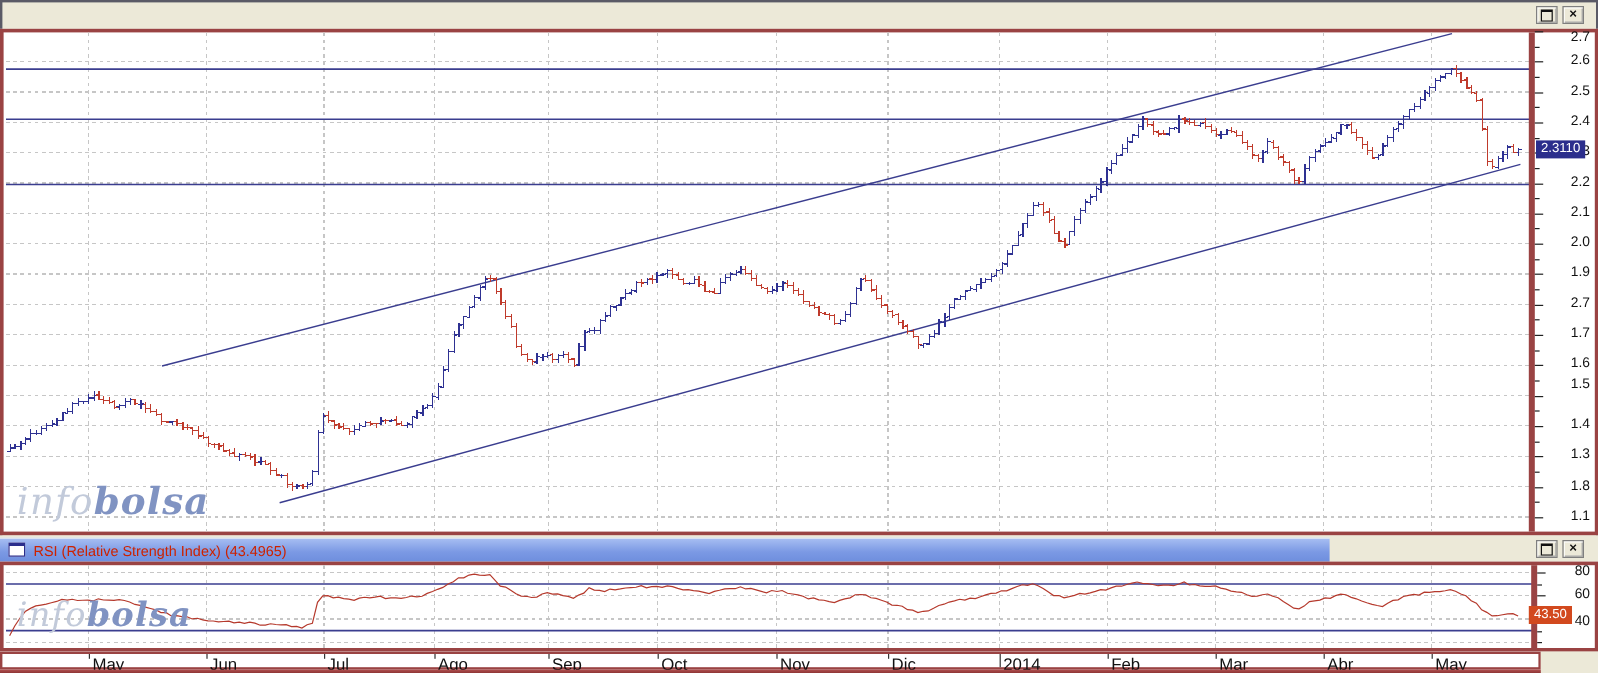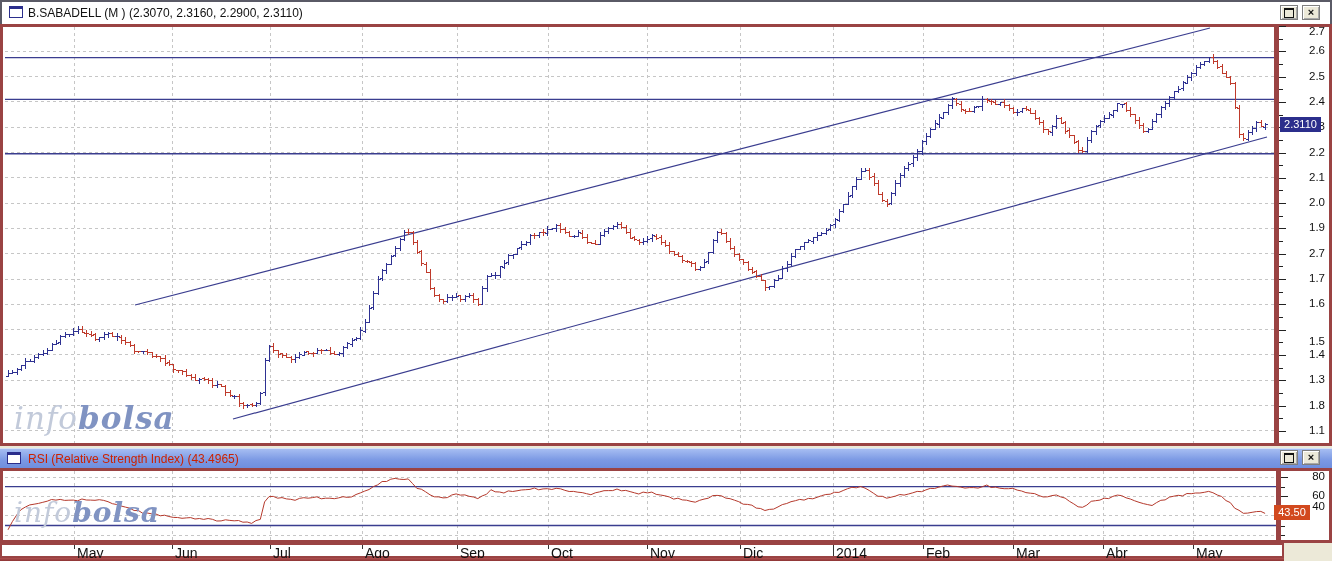--- a/index.html
+++ b/index.html
@@ -1,20 +1,20 @@
 <!DOCTYPE html>
 <html><head>
 <meta charset="utf-8">
 <style>
   html,body{margin:0;padding:0;background:#ece9d8;}
   #screen{position:relative;width:1332px;height:561px;background:#ece9d8;overflow:hidden;
           font-family:"Liberation Sans",sans-serif;-webkit-font-smoothing:none;}
   .frame{position:absolute;background:#5a5a66;}
   .titlebar-main{position:absolute;left:2px;top:2px;width:1328px;height:22px;background:#ffffff;}
-  .titlebar-rsi{position:absolute;left:0;top:448px;width:1332px;height:20px;
+  .titlebar-rsi{position:absolute;left:0;top:448px;width:1108px;height:20px;
                 background:linear-gradient(180deg,#a6bdf2 0%,#7b99e4 55%,#6d8ddd 100%);
                 border-top:1px solid #d7e2f8;}
   .title-text{position:absolute;left:26px;top:4px;font-size:12px;color:#111;white-space:nowrap;letter-spacing:0px;}
   .title-text.rsi{left:28px;top:3px;color:#cc2200;}
   .tb-icon{position:absolute;left:7px;top:4px;width:14px;height:12px;background:#fff;
            border:1px solid #2b2e8c;border-top:3px solid #2b2e8c;box-sizing:border-box;}
   .win-btn{position:absolute;width:18px;height:15px;background:#ece9d8;border:1px solid #7f7f7f;
            box-shadow:inset 1px 1px 0 #fff,inset -1px -1px 0 #a9a9a9;
            display:flex;align-items:center;justify-content:center;
            font-size:11px;font-weight:bold;color:#111;line-height:1;cursor:pointer;box-sizing:border-box;}
@@ -45,24 +45,20 @@
 </style>
 </head>
 <body>
 
 <div id="screen">
 
   <div class="frame" style="left:0;top:0;width:1332px;height:2px;"></div>
   <div class="frame" style="left:0;top:0;width:2px;height:446px;"></div>
   <div class="frame" style="left:1330px;top:0;width:2px;height:446px;"></div>
 
-  <div class="titlebar-main">
-    <span class="tb-icon"></span>
-    <span class="title-text">B.SABADELL (M ) (2.3070, 2.3160, 2.2900, 2.3110)</span>
-  </div>
   <div class="win-btn" style="left:1280px;top:5px;">
     <span class="restore-glyph"></span>
   </div>
   <div class="win-btn" style="left:1302px;top:5px;">
     <span>×</span>
   </div>
 
   <div class="chart-body"></div>
   <svg id="main-svg" style="left:5px;top:27px;" width="1271" height="416" viewBox="0 0 1271 416">
       <line x1="69" y1="0" x2="69" y2="416" stroke="#c6c6c6" stroke-width="1" stroke-dasharray="3 3" shape-rendering="crispEdges"></line>
@@ -110,21 +106,21 @@
       <div class="axis-label" style="top: 69.6px;">2.5</div>
       <div class="axis-label" style="top: 94.9px;">2.4</div>
       <div class="axis-label" style="top: 120.2px;">2.3</div>
       <div class="axis-label" style="top: 145.5px;">2.2</div>
       <div class="axis-label" style="top: 170.8px;">2.1</div>
       <div class="axis-label" style="top: 196.1px;">2.0</div>
       <div class="axis-label" style="top: 221.4px;">1.9</div>
       <div class="axis-label" style="top: 246.7px;">2.7</div>
       <div class="axis-label" style="top: 272px;">1.7</div>
       <div class="axis-label" style="top: 297.3px;">1.6</div>
-      <div class="axis-label" style="top: 335px;">1.5</div>
+      <div class="axis-label" style="top: 314px;">1.5</div>
       <div class="axis-label" style="top: 347.9px;">1.4</div>
       <div class="axis-label" style="top: 373.2px;">1.3</div>
       <div class="axis-label" style="top: 398.5px;">1.8</div>
       <div class="axis-label" style="top: 423.8px;">1.1</div>
       <div class="tick" style="left: 0px; top: 431px; width: 7px; height: 1px;"></div>
       <div class="tick" style="left: 0px; top: 418px; width: 4px; height: 1px;"></div>
       <div class="tick" style="left: 0px; top: 406px; width: 7px; height: 1px;"></div>
       <div class="tick" style="left: 0px; top: 393px; width: 4px; height: 1px;"></div>
       <div class="tick" style="left: 0px; top: 380px; width: 7px; height: 1px;"></div>
       <div class="tick" style="left: 0px; top: 368px; width: 4px; height: 1px;"></div>
@@ -192,21 +188,21 @@
       <line x1="0" y1="44.799999999999955" x2="1272" y2="44.799999999999955" stroke="#c6c6c6" stroke-width="1" stroke-dasharray="3 3" shape-rendering="crispEdges"></line>
       <line x1="0" y1="64.20000000000005" x2="1272" y2="64.20000000000005" stroke="#c6c6c6" stroke-width="1" stroke-dasharray="3 3" shape-rendering="crispEdges"></line>
       <line x1="0" y1="15.699999999999989" x2="1272" y2="15.699999999999989" stroke="#3a3d8f" stroke-width="1.3"></line>
       <line x1="0" y1="54.5" x2="1272" y2="54.5" stroke="#3a3d8f" stroke-width="1.3"></line>
       <polyline points="3.0,58.8 7.3,50.7 11.7,44.0 16.0,38.6 20.4,36.0 24.8,33.9 29.1,33.2 33.5,32.4 37.8,31.3 42.2,30.2 46.5,28.5 50.9,29.1 55.2,28.4 59.6,29.4 63.9,29.2 68.3,29.1 72.6,29.8 76.9,28.0 81.3,29.0 85.6,29.1 90.0,29.3 94.3,28.7 98.7,29.4 103.0,30.7 107.4,32.7 111.7,33.5 116.1,35.0 120.4,36.1 124.8,37.2 129.1,39.5 133.5,39.6 137.8,42.3 142.2,42.0 146.5,42.8 150.9,43.0 155.2,44.8 159.6,44.2 163.9,45.5 168.3,46.4 172.6,46.5 177.0,47.3 181.3,46.9 185.7,46.6 190.0,48.0 194.4,47.5 198.7,48.4 203.1,47.5 207.4,48.3 211.8,50.0 216.1,49.9 220.5,48.8 224.8,49.4 229.2,49.8 233.5,49.5 237.9,51.2 242.2,51.0 246.6,52.4 250.9,49.6 255.3,48.4 259.6,30.9 264.0,25.6 268.3,25.4 272.7,27.2 277.0,26.6 281.4,27.9 285.7,28.3 290.1,29.3 294.4,27.4 298.8,26.7 303.2,27.2 307.5,26.6 311.9,25.8 316.2,27.8 320.6,27.2 324.9,27.2 329.3,27.7 333.6,26.9 338.0,25.7 342.3,26.4 346.7,25.9 351.0,23.5 355.4,21.9 359.7,20.1 364.1,18.5 368.4,15.6 372.8,13.8 377.1,10.5 381.5,10.5 385.8,8.2 390.2,7.4 394.5,8.2 398.9,8.5 403.2,7.9 407.6,12.6 411.9,17.4 416.3,18.2 420.6,20.8 425.0,23.8 429.3,25.8 433.7,25.9 438.0,26.9 442.4,26.6 446.7,24.0 451.1,22.9 455.4,24.1 459.8,23.9 464.1,25.3 468.5,26.0 472.8,27.6 477.2,24.9 481.5,23.3 485.9,18.7 490.2,20.8 494.6,21.0 498.9,22.0 503.3,19.9 507.6,20.5 512.0,19.8 516.3,19.0 520.7,18.7 525.0,18.4 529.4,17.0 533.7,18.8 538.1,17.9 542.4,17.7 546.8,18.5 551.1,17.3 555.5,17.8 559.8,19.3 564.2,20.5 568.5,20.4 572.9,21.2 577.2,21.6 581.6,22.7 585.9,23.7 590.3,21.8 594.6,20.9 599.0,19.7 603.3,19.6 607.7,19.6 612.0,18.0 616.4,19.8 620.7,19.4 625.1,20.6 629.4,21.8 633.8,23.0 638.1,21.1 642.5,21.9 646.8,21.1 651.2,23.4 655.5,24.0 659.9,24.8 664.2,25.9 668.6,28.1 672.9,27.2 677.3,28.9 681.6,29.2 686.0,30.4 690.3,31.2 694.7,29.3 699.0,28.1 703.4,27.2 707.7,24.6 712.1,24.4 716.4,24.8 720.8,27.1 725.1,27.7 729.5,29.2 733.8,30.7 738.2,33.2 742.5,33.4 746.9,34.2 751.2,37.1 755.6,37.5 759.9,39.5 764.3,38.4 768.6,38.1 773.0,35.9 777.3,33.6 781.7,32.5 786.0,30.7 790.4,29.7 794.7,28.4 799.1,29.1 803.4,27.4 807.8,27.8 812.1,26.3 816.5,24.7 820.8,23.5 825.2,23.2 829.5,21.3 833.9,21.4 838.2,19.5 842.6,17.7 846.9,16.3 851.3,16.8 855.6,15.5 860.0,17.1 864.3,19.5 868.7,22.4 873.0,25.3 877.4,25.3 881.7,27.2 886.1,26.2 890.4,25.1 894.8,23.5 899.1,24.1 903.5,23.0 907.8,21.8 912.2,20.4 916.5,20.7 920.9,18.9 925.2,17.4 929.6,17.5 933.9,16.1 938.3,14.9 942.6,14.0 947.0,15.1 951.3,15.4 955.7,16.1 960.0,17.1 964.4,16.6 968.7,16.6 973.1,17.1 977.4,15.7 981.8,14.0 986.1,16.5 990.5,16.1 994.8,17.2 999.2,17.7 1003.5,17.7 1007.9,17.3 1012.2,19.1 1016.6,20.0 1020.9,21.6 1025.3,22.2 1029.6,22.6 1034.0,24.6 1038.3,26.0 1042.7,25.8 1047.0,24.6 1051.4,24.0 1055.7,25.9 1060.1,27.1 1064.4,30.3 1068.8,32.9 1073.1,35.8 1077.5,36.3 1081.8,34.1 1086.2,30.3 1090.5,29.7 1094.9,29.1 1099.2,27.2 1103.6,27.6 1107.9,25.4 1112.3,24.1 1116.6,24.6 1121.0,26.8 1125.3,28.0 1129.7,29.8 1134.0,31.3 1138.4,32.6 1142.7,33.6 1147.1,34.5 1151.4,31.7 1155.8,29.3 1160.1,28.9 1164.5,26.1 1168.8,25.2 1173.2,24.3 1177.5,24.9 1181.9,22.5 1186.2,22.7 1190.6,22.0 1194.9,22.0 1199.3,21.3 1203.6,20.4 1207.9,21.7 1212.3,24.0 1216.6,25.5 1221.0,29.6 1225.3,31.6 1229.7,37.2 1234.0,39.3 1238.4,42.3 1242.7,42.1 1247.1,41.3 1251.4,40.6 1255.8,40.4 1260.1,42.4" stroke="#b5392c" stroke-width="1" fill="none"></polyline>
     </svg>
   <div class="axis-divider" style="left:1276px;top:471px;width:5px;height:69px;"></div>
   <div id="rsi-axis" style="position:absolute;left:1281px;top:468px;width:48px;height:75px;">
       <div class="axis-label" style="top: 2px;">80</div>
       <div class="axis-label" style="top: 21.4px;">60</div>
-      <div class="axis-label" style="top: 32px;">40</div>
+      <div class="axis-label" style="top: 44px;">40</div>
       <div class="tick" style="left: 0px; top: 67px; width: 4px; height: 1px;"></div>
       <div class="tick" style="left: 0px; top: 58px; width: 4px; height: 1px;"></div>
       <div class="tick" style="left: 0px; top: 48px; width: 7px; height: 1px;"></div>
       <div class="tick" style="left: 0px; top: 38px; width: 4px; height: 1px;"></div>
       <div class="tick" style="left: 0px; top: 28px; width: 7px; height: 1px;"></div>
       <div class="tick" style="left: 0px; top: 19px; width: 4px; height: 1px;"></div>
       <div class="tick" style="left: 0px; top: 9px; width: 7px; height: 1px;"></div>
     </div>
   <div class="rsi-box" style="top: 504.908px;">43.50</div>
   <div class="watermark" style="top:496px;font-size:28px;">

